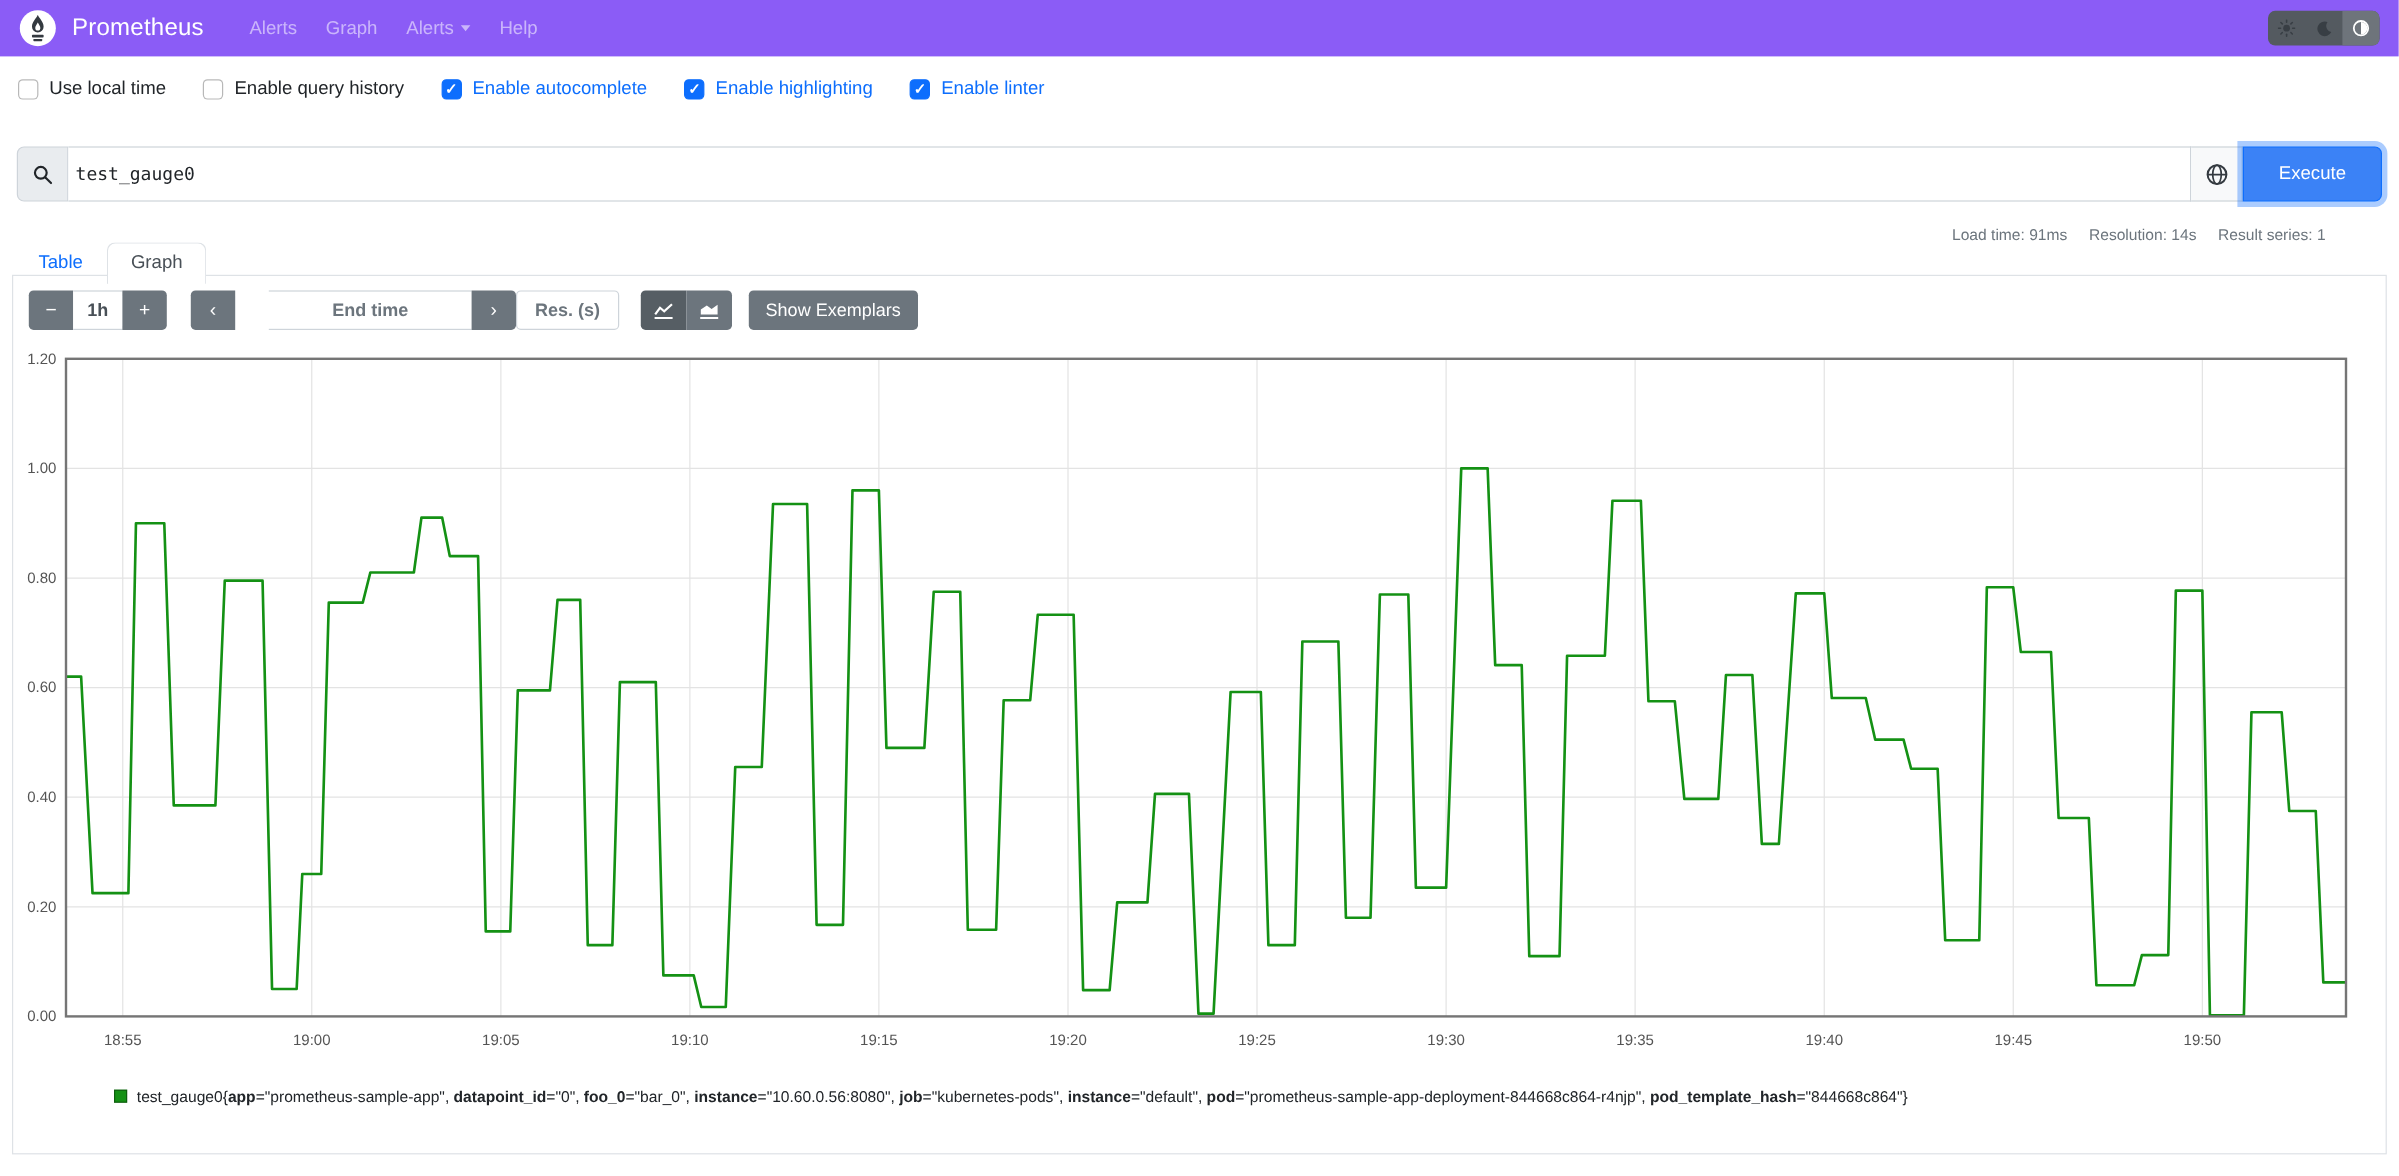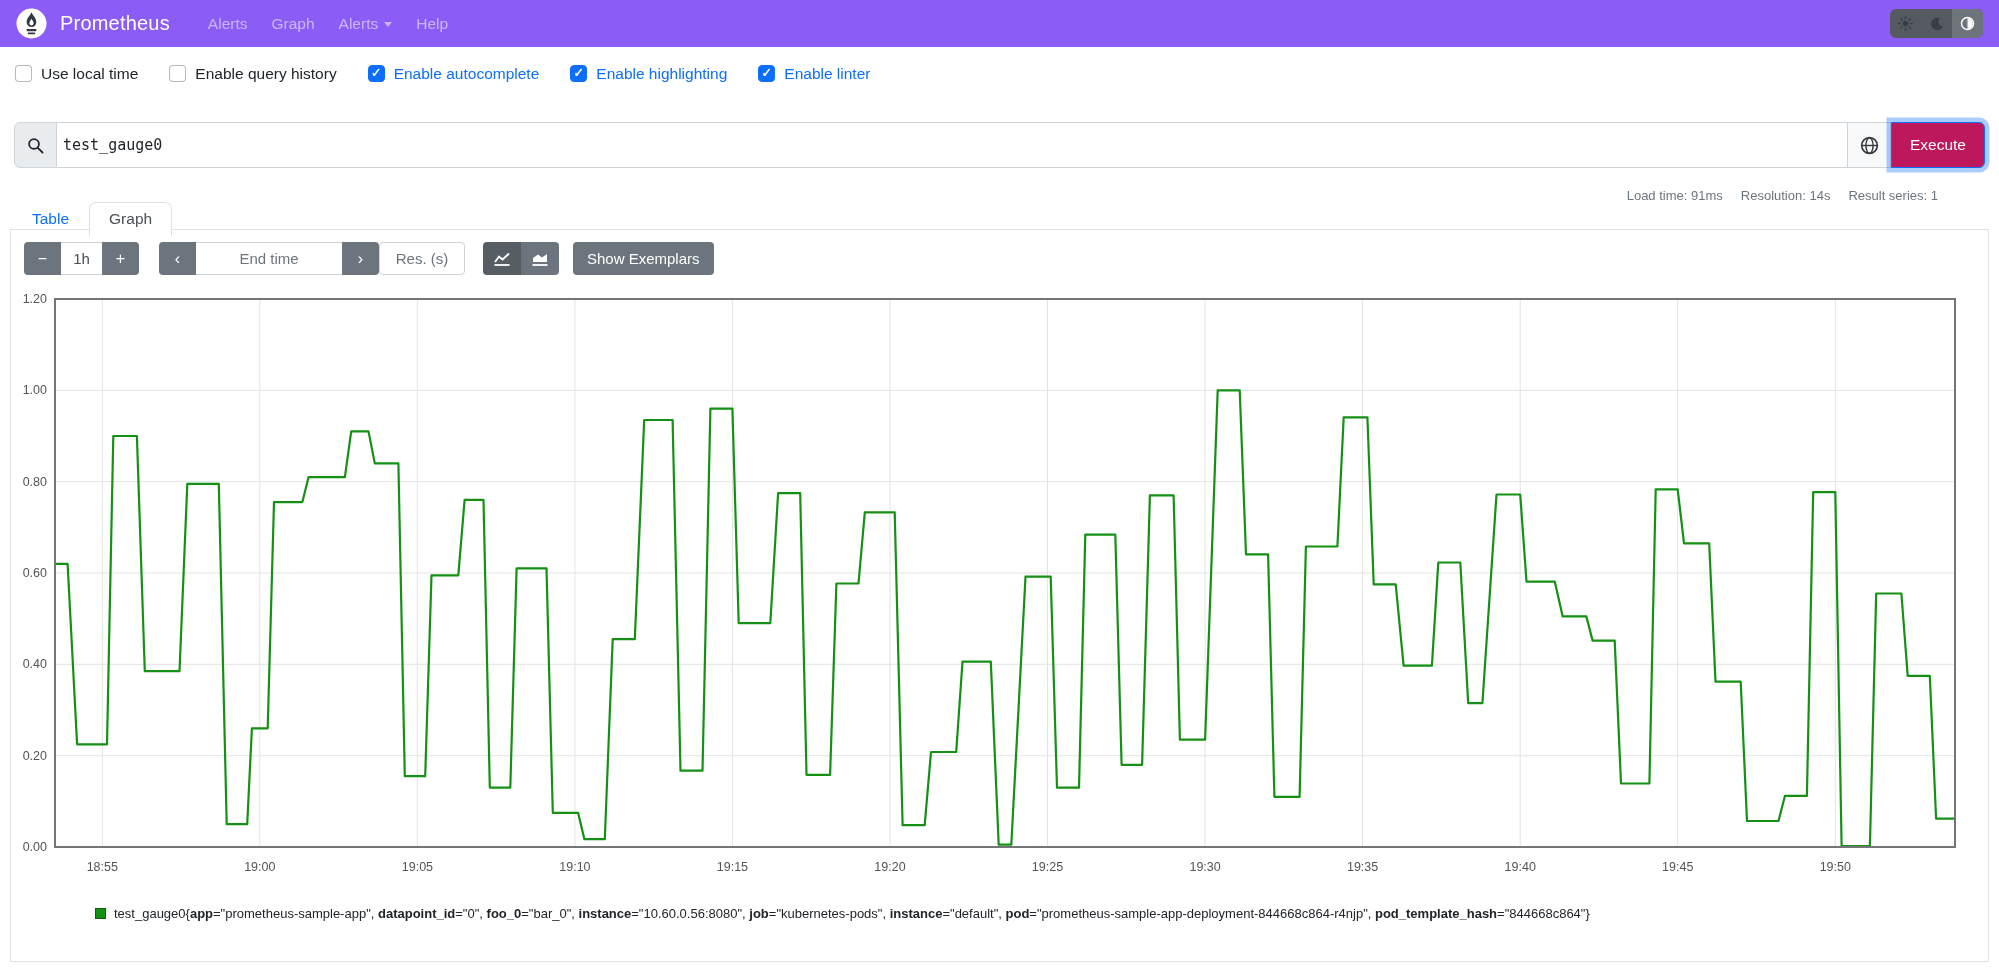--- a/index.html
+++ b/index.html
@@ -14,54 +14,54 @@
   .nav-links { display:flex; margin-left:26px; }
   .nav-link { color:rgba(255,255,255,.55); font-size:15.5px; padding:8px 12px; text-decoration:none; cursor:pointer; }
   .caret { display:inline-block; width:0; height:0; border-left:4.5px solid transparent; border-right:4.5px solid transparent; border-top:5px solid currentColor; margin-left:6px; vertical-align:middle; }
   .theme-group { margin-left:auto; display:flex; background:#545a60; border-radius:6px; overflow:hidden; }
   .theme-btn { width:31px; height:29px; display:flex; align-items:center; justify-content:center; cursor:pointer; }
   .theme-btn svg { display:block; }
   .theme-btn.active { background:#6e747b; }
 
   
   .options-row { position:absolute; top:59px; left:15px; height:30px; display:flex; align-items:center; }
-  .form-check { display:flex; align-items:flex-start; margin-right:31px; cursor:pointer; }
+  .form-check { display:flex; align-items:center; margin-right:31px; cursor:pointer; }
   .cbx { width:17px; height:17px; border:1px solid rgba(0,0,0,.28); border-radius:4px; background:#fff; display:flex; align-items:center; justify-content:center; flex:0 0 auto; }
   .form-check.checked .cbx { background:#0d6efd; border-color:#0d6efd; }
   .form-check.checked .cbx::after { content:"✓"; color:#fff; font-size:12.5px; font-weight:bold; line-height:1; }
   .form-check label { margin-left:9px; font-size:15.5px; color:#212529; cursor:pointer; }
   .form-check.checked label { color:#0d6efd; }
 
   
   .query-row { position:absolute; top:122px; left:14px; width:1971px; height:46px; display:flex; }
   .input-prepend { width:43px; background:#e9ecef; border:1px solid #ced4da; border-radius:6px 0 0 6px; display:flex; align-items:center; justify-content:center; }
   .query-input { flex:1; border:1px solid #ced4da; border-left:0; font-family:"DejaVu Sans Mono",monospace; font-size:15px; color:#212529; padding:0 6px; outline:none; }
   .globe-btn { width:43px; background:#f8f9fa; border:1px solid #ced4da; border-left:0; display:flex; align-items:center; justify-content:center; cursor:pointer; }
-  .execute-btn { width:94px; background:#be185d; color:#fff; font-size:15.5px; font-family:"Liberation Sans",sans-serif; border:1px solid #0d6efd; border-radius:0 6px 6px 0; cursor:pointer; box-shadow:0 0 0 4.5px rgba(13,110,253,.35); position:relative; z-index:1; }
+  .execute-btn { width:116px; background:#3b82f6; color:#fff; font-size:15.5px; font-family:"Liberation Sans",sans-serif; border:1px solid #0d6efd; border-radius:0 6px 6px 0; cursor:pointer; box-shadow:0 0 0 4.5px rgba(13,110,253,.35); position:relative; z-index:1; }
 
   
   .stats { position:absolute; top:188px; right:61px; font-size:13px; color:#6c757d; display:flex; }
   .stats span { margin-left:18px; }
   .tabs { position:absolute; top:202px; left:12px; display:flex; z-index:3; }
   .tab { padding:7px 19px 8px; font-size:15.5px; border:1px solid transparent; border-radius:7px 7px 0 0; cursor:pointer; }
   .tab.inactive { color:#0d6efd; }
   .tab.active { background:#fff; border-color:#dee2e6 #dee2e6 #fff; color:#495057; }
 
   
   .panel { position:absolute; top:229px; left:10px; width:1979px; height:733px; border:1px solid #dee2e6; background:#fff; }
 
   .controls { position:absolute; top:12px; left:13px; display:flex; align-items:center; }
   .grp { display:flex; }
   .btn-gray { background:#6c757d; color:#fff; border:none; height:33px; min-width:37px; font-size:16px; cursor:pointer; display:flex; align-items:center; justify-content:center; padding:0 10px; font-family:"Liberation Sans",sans-serif; }
   .grp > :first-child { border-radius:4px 0 0 4px; }
   .grp > :last-child { border-radius:0 4px 4px 0; }
-  .ctl-input { height:33px; border:1px solid #ced4da; font-size:15px; color:#495057; text-align:center; outline:none; font-family:"Liberation Sans",sans-serif; }
+  .ctl-input { height:33px; border:1px solid #ced4da; font-size:15px; color:#495057; text-align:center; outline:none; font-family:"Liberation Sans",sans-serif;font-weight:bold; }
   .ctl-input::placeholder { color:#6c757d; }
   .dur-input { width:41px; border-left:0; border-right:0; }
-  .end-input { width:146px; border-left:0; border-right:0; }
+  .end-input { width:169px; border-left:0; border-right:0;margin-left:28px; }
   .res-input { width:86px; border-radius:4px; }
   .icon-grp { margin-left:18px; }
   .icon-btn { width:38px; }
   .icon-btn.active { background:#565e64; }
   .exemplars-btn { margin-left:14px; border-radius:4px; font-size:15px; padding:0 14px; }
 
   .chart-svg { position:absolute; top:58px; left:0; }
   .grid { stroke:#e3e3e3; stroke-width:1; }
   .ytick, .xtick { font-family:"Liberation Sans",sans-serif; font-size:12.5px; fill:#545454; }
 

